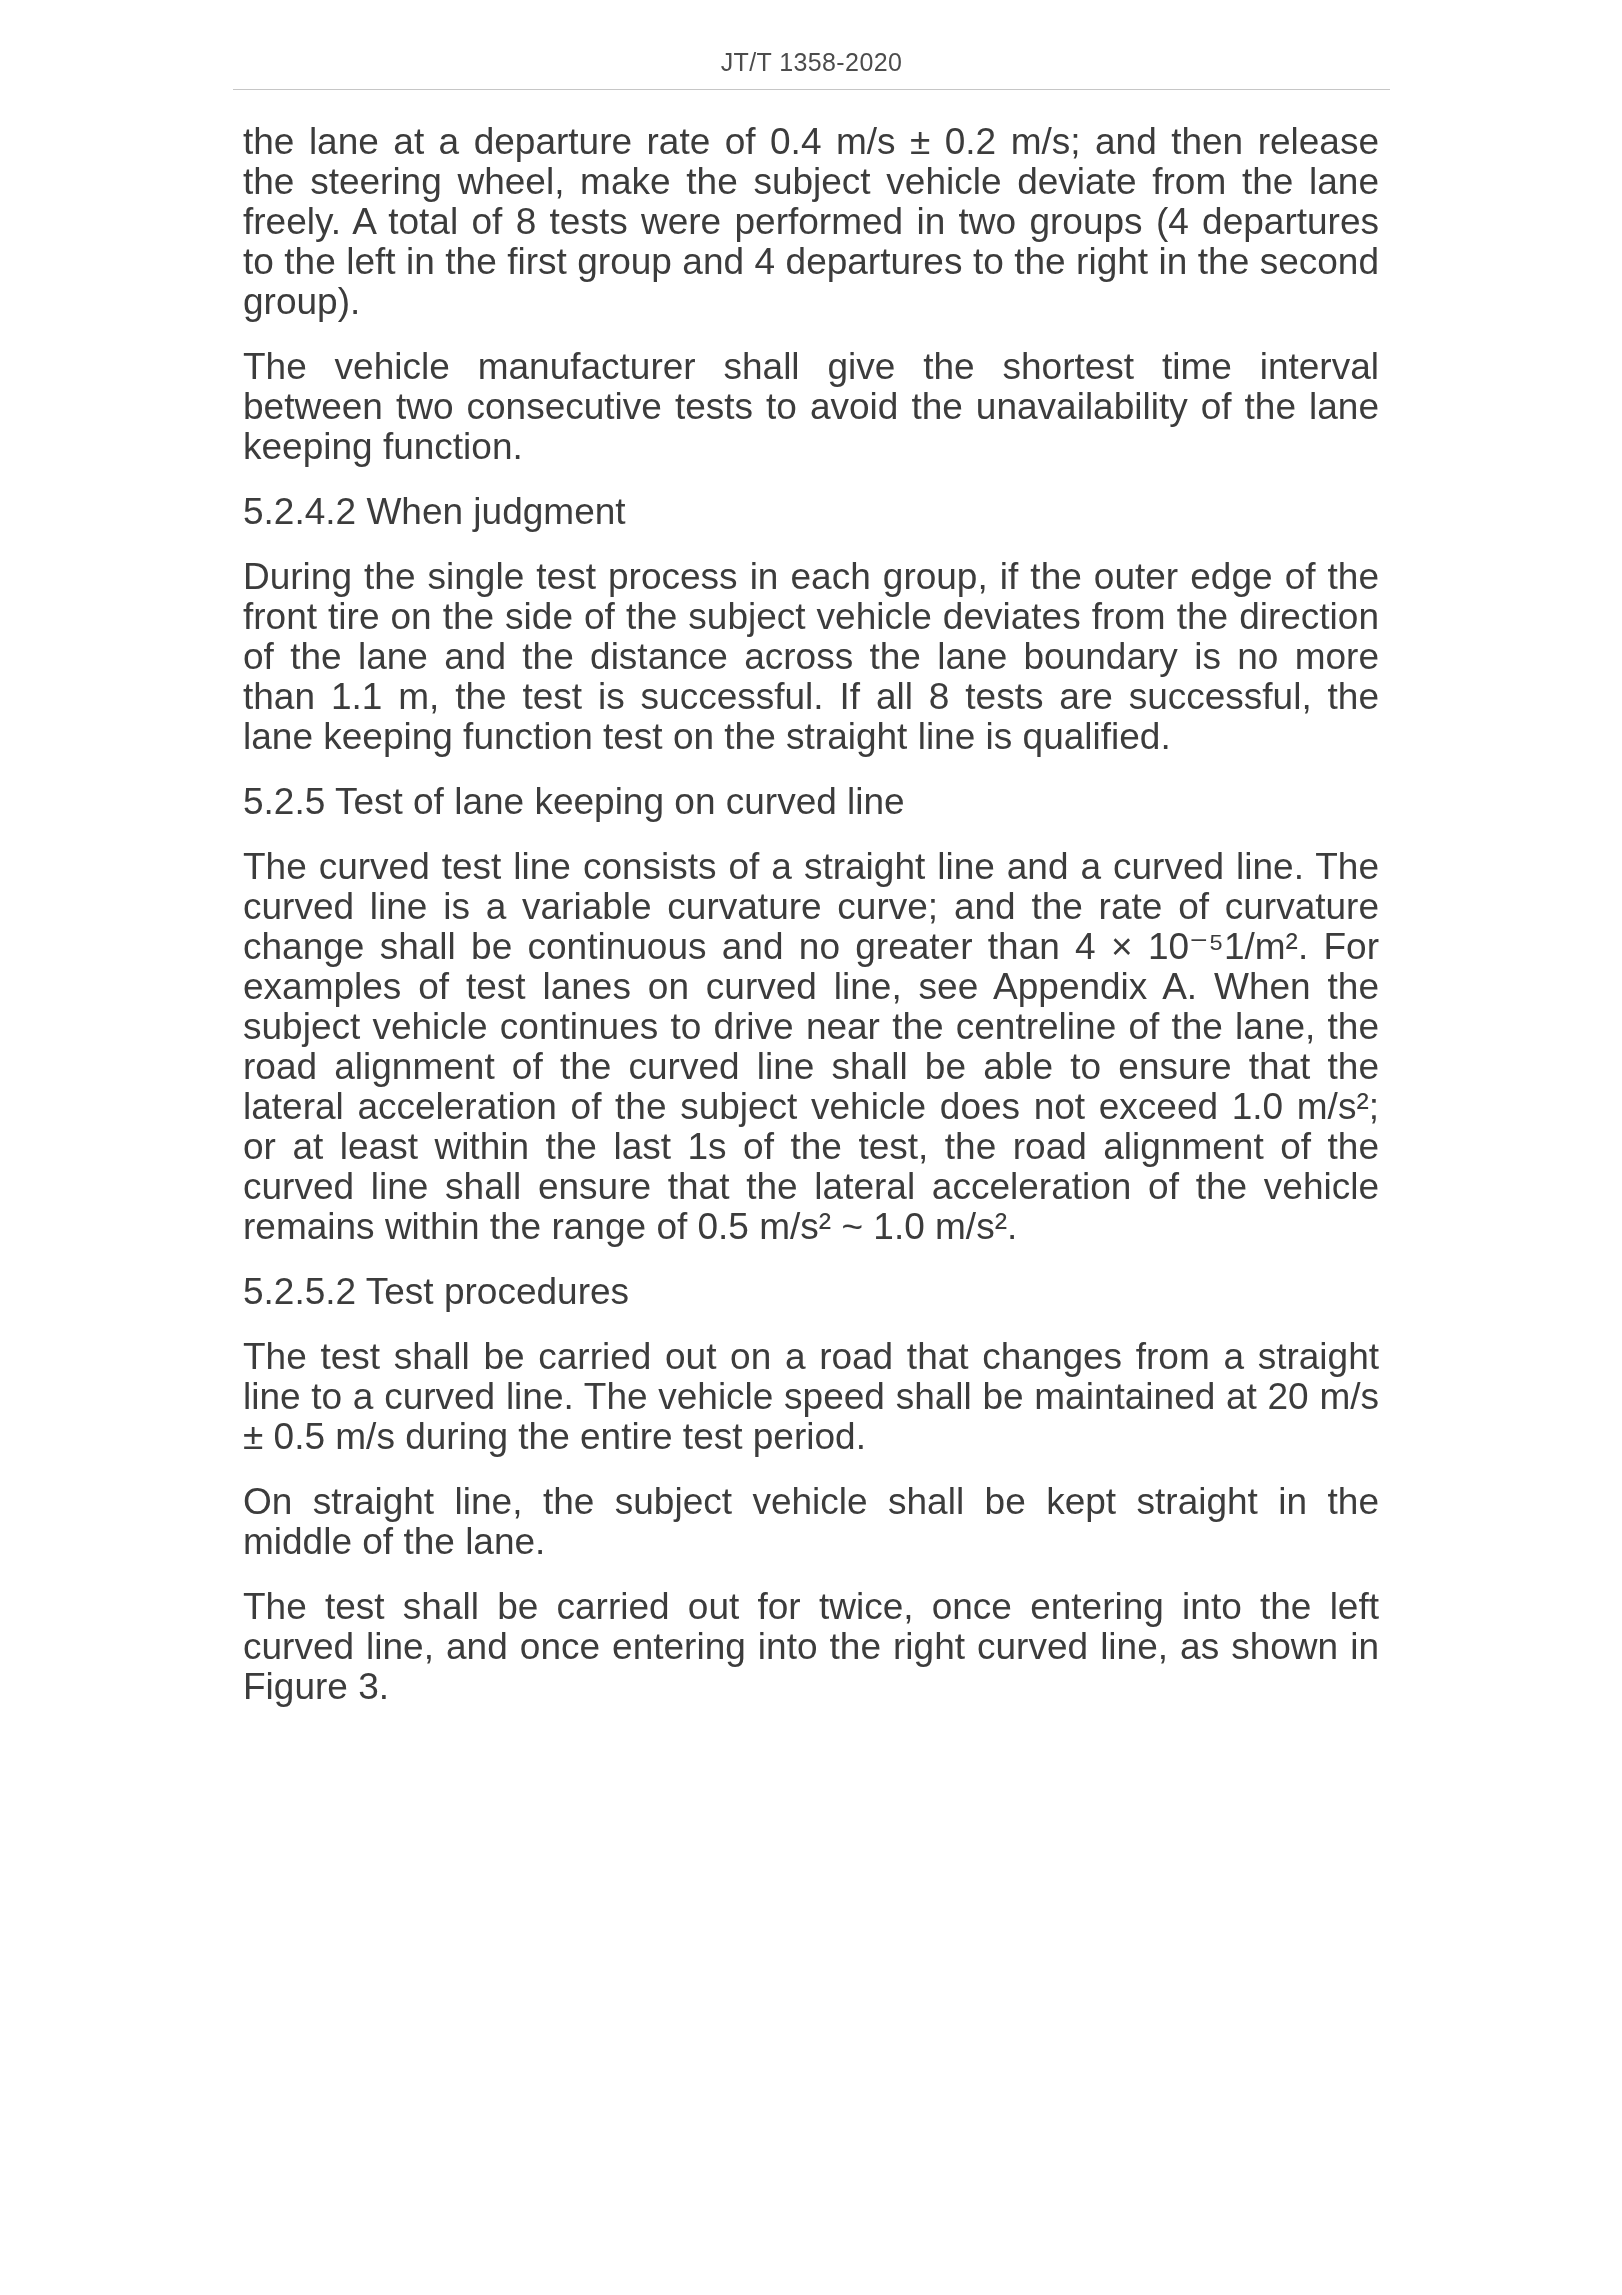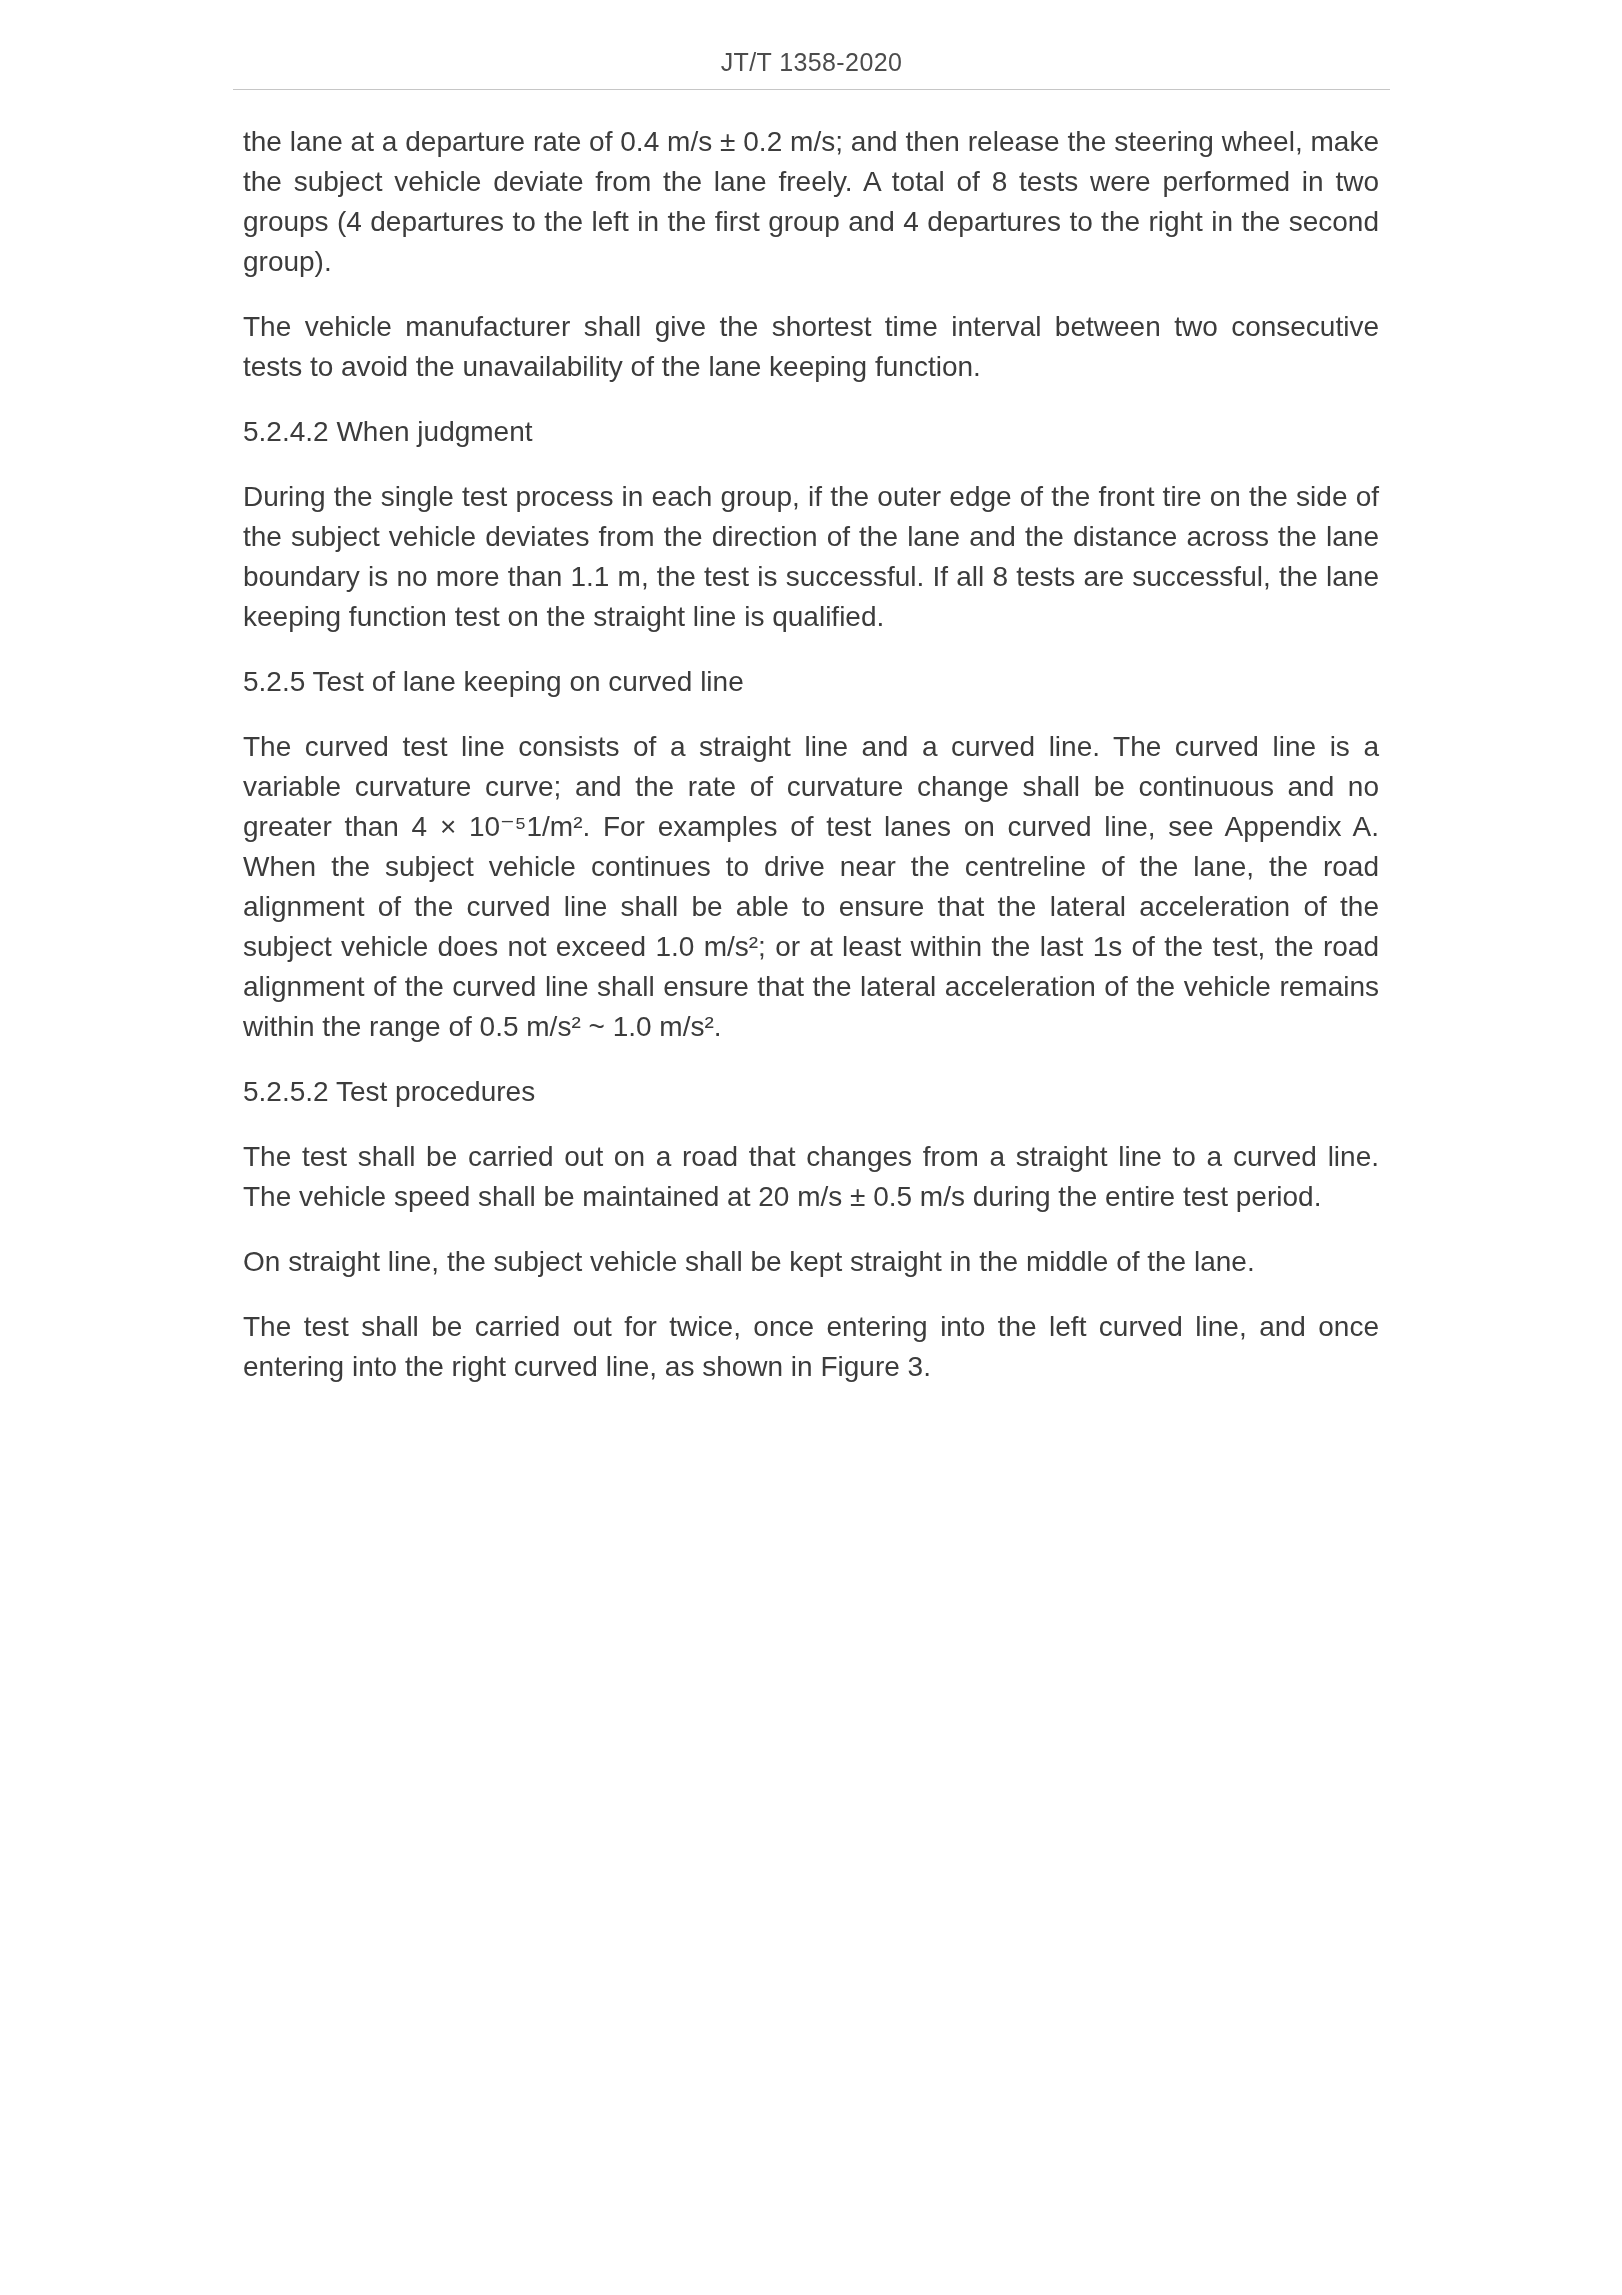--- a/index.html
+++ b/index.html
@@ -39,21 +39,21 @@
     margin-top: 11.7px;
   }
 
   
   .body {
     position: absolute;
     top: 122px;
     left: 243px;
     width: 1136px;
     color: #3c3c3c;
-    font-size: 28px;
+    font-size: 37px;
     line-height: 40px;
   }
   .para {
     margin: 0 0 25px 0;
     text-align: justify;
   }
   .heading {
     text-align: left;
   }
   .bold {

